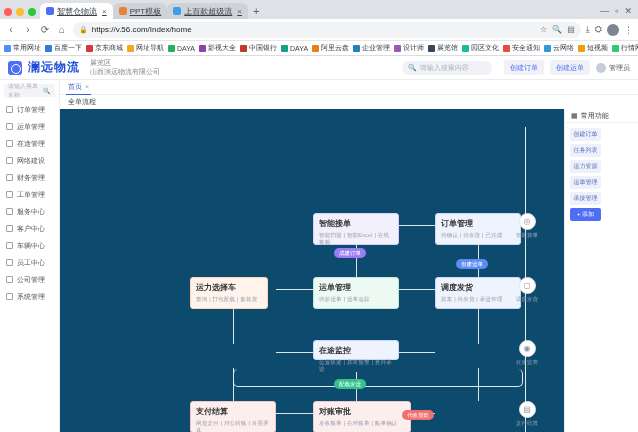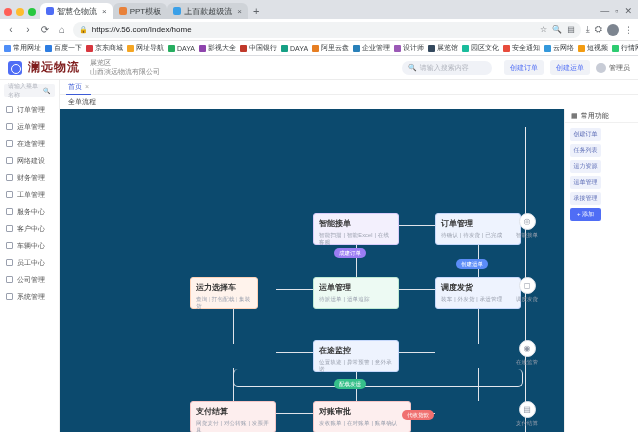--- a/index.html
+++ b/index.html
@@ -10,21 +10,21 @@
     font-size: 9px; color: #333; background: #fff;
   }
   
   .browser { width:638px; height:432px; display:flex; flex-direction:column; background:#dfe1e5; }
   .tabstrip { height:19px; background:#dee1e6; display:flex; align-items:flex-end; padding-left:2px; }
   .winbtns { display:flex; align-items:center; gap:4px; padding:0 4px 3px 2px; }
   .winbtn { width:8px; height:8px; border-radius:50%; }
   .tab {
     height:16px; display:flex; align-items:center; gap:3px;
     padding:0 6px; border-radius:6px 6px 0 0; font-size:8px; color:#3c4043;
-    max-width:110px; white-space:nowrap; overflow:hidden;
+    max-width:110px; white-space:nowrap; overflow:hidden;text-decoration:underline;
   }
   .tab.active { background:#fff; }
   .tab.inactive { background:#cfd3d8; }
   .favicon { width:8px; height:8px; border-radius:2px; flex:0 0 auto; }
   .tabclose { font-size:8px; color:#5f6368; margin-left:2px; }
   .newtab { font-size:11px; color:#5f6368; padding:0 5px 2px; }
   .tabstrip-right { margin-left:auto; display:flex; align-items:center; gap:6px; padding:0 6px 3px 0; font-size:9px; color:#5f6368; }
 
   .toolbar { height:22px; background:#fff; display:flex; align-items:center; padding:0 5px; gap:5px; border-bottom:1px solid #e6e6e6;}
   .navbtn { color:#5f6368; font-size:10px; width:12px; text-align:center; }
@@ -40,21 +40,21 @@
 
   .bookmarks { height:15px; background:#fff; display:flex; align-items:center; gap:4px; padding:0 4px; border-bottom:1px solid #dadce0; overflow:hidden;}
   .bm { display:flex; align-items:center; gap:2px; font-size:7px; color:#3c4043; white-space:nowrap; }
   .bm i { width:7px; height:7px; border-radius:1px; display:inline-block; }
 
   
   .page { flex:1; display:flex; flex-direction:column; background:#f5f6fa; overflow:hidden; position:relative;}
   .apphead { height:24px; background:#fff; display:flex; align-items:center; padding:0 8px; gap:6px; border-bottom:1px solid #ececec;}
   .logo-mark { width:14px; height:14px; background:#4f6df5; border-radius:3px; position:relative; }
   .logo-mark:after{ content:""; position:absolute; left:3px; top:3px; width:8px; height:8px; border:1.5px solid #fff; border-radius:50%;}
-  .logo-text { font-size:12px; font-weight:bold; color:#7f1d1d; letter-spacing:1px;}
+  .logo-text { font-size:12px; font-weight:bold; color:#1d4ed8; letter-spacing:1px;}
   .head-org { font-size:7px; color:#888; line-height:1.25; margin-left:4px;}
   .head-search { margin-left:auto; width:90px; height:14px; background:#f0f2f7; border-radius:7px; display:flex; align-items:center; padding:0 6px; font-size:7px; color:#b0b4bd; gap:3px;}
   .head-btn { height:15px; border-radius:3px; background:#f0f2f7; color:#4f6df5; font-size:7px; display:flex; align-items:center; padding:0 6px; }
   .head-user { display:flex; align-items:center; gap:3px; font-size:7px; color:#555; }
 
   .body-row { flex:1; display:flex; overflow:hidden; }
 
   .sidebar { width:60px; background:#fff; border-right:1px solid #eee; display:flex; flex-direction:column; }
   .side-search { margin:4px; height:13px; background:#f3f4f7; border-radius:2px; display:flex; align-items:center; padding:0 4px; font-size:6px; color:#b5b8c0; justify-content:space-between;}
   .side-item { height:17px; display:flex; align-items:center; gap:4px; padding-left:6px; font-size:7px; color:#555; }
@@ -341,33 +341,33 @@
             <div class="elbow" style="left:173px; top:260px; width:290px; height:18px; border-color:#e3e7ee; border-top:none;"></div>
 
             <div class="node n-purple" style="left:253px; top:104px; width:86px; height:32px;">
               <div class="title">智能接单</div>
               <div class="sub">智能扫描 | 智能Excel | 在线客服</div>
             </div>
             <div class="node n-blue" style="left:375px; top:104px; width:86px; height:32px;">
               <div class="title">订单管理</div>
               <div class="sub">待确认 | 待发货 | 已完成</div>
             </div>
-            <div class="node n-orange" style="left:130px; top:168px; width:68px; height:32px;font-family:Liberation Serif, serif;">
+            <div class="node n-orange" style="left:130px; top:168px; width:78px; height:32px;">
               <div class="title">运力选择车</div>
               <div class="sub">查询 | 打包配载 | 集装货</div>
             </div>
             <div class="node n-green" style="left:253px; top:168px; width:86px; height:32px;">
               <div class="title">运单管理</div>
               <div class="sub">待派运单 | 运单追踪</div>
             </div>
             <div class="node n-blue" style="left:375px; top:168px; width:86px; height:32px;">
               <div class="title">调度发货</div>
               <div class="sub">装车 | 外发货 | 承运管理</div>
             </div>
-            <div class="node n-blue" style="left:253px; top:231px; width:86px; height:32px;">
+            <div class="node n-blue" style="left:253px; top:231px; width:86px; height:20px;">
               <div class="title">在途监控</div>
               <div class="sub">位置轨迹 | 异常预警 | 意外承诺</div>
             </div>
             <div class="node n-red" style="left:130px; top:292px; width:86px; height:32px;">
               <div class="title">支付结算</div>
               <div class="sub">网货支付 | 对公转账 | 发票开具</div>
             </div>
             <div class="node n-red" style="left:253px; top:292px; width:98px; height:32px;">
               <div class="title">对账审批</div>
               <div class="sub">发收账单 | 在对账单 | 账单确认</div>

